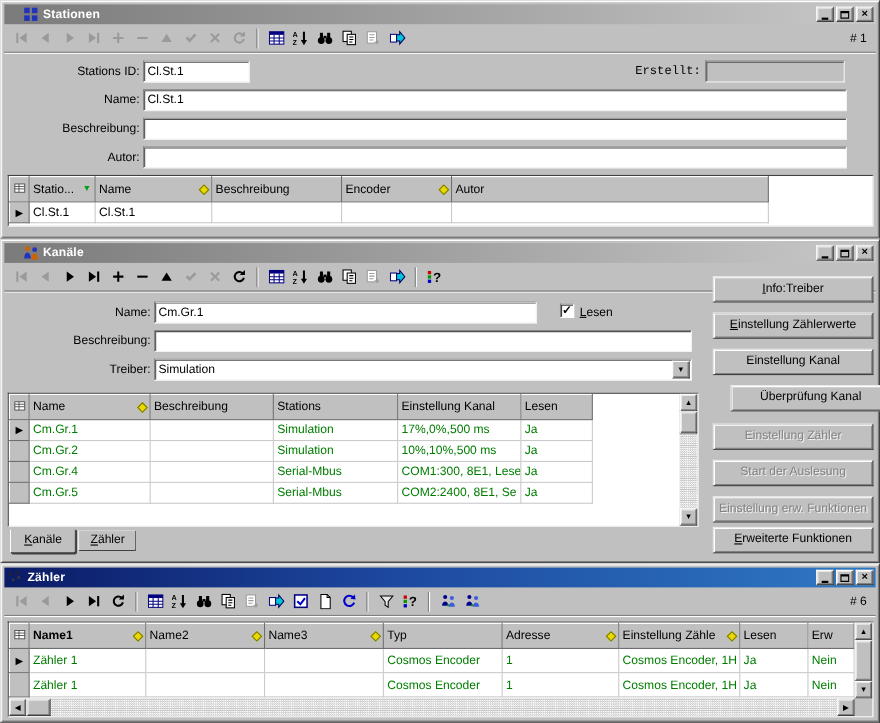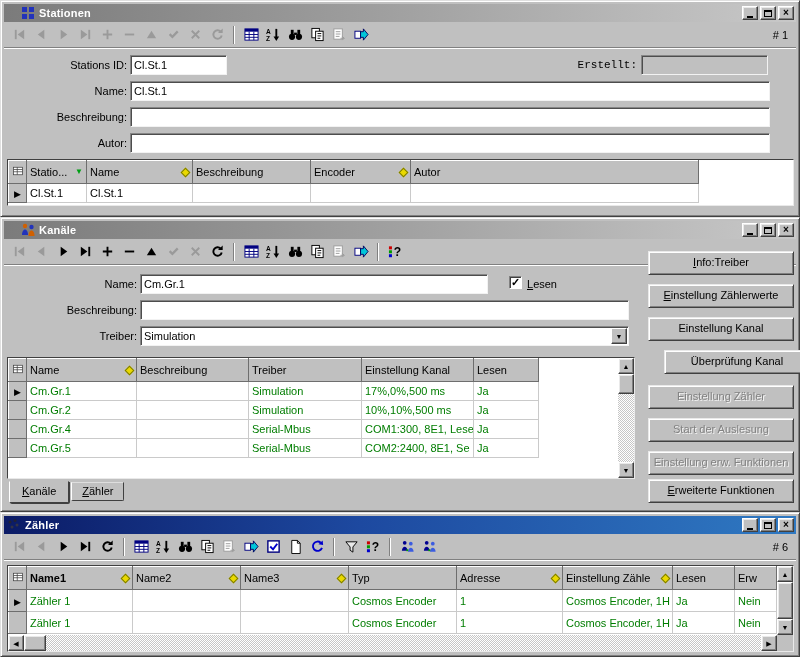--- a/index.html
+++ b/index.html
@@ -504,21 +504,21 @@
                 <span class="dmd"></span>
               </div>
             </th>
         <th>
               <div class="hwrap">
                 <span>Beschreibung</span>
               </div>
             </th>
         <th>
               <div class="hwrap">
-                <span>Treiber</span>
+                <span>Stations</span>
               </div>
             </th>
         <th>
               <div class="hwrap">
                 <span>Einstellung Kanal</span>
               </div>
             </th>
         <th>
               <div class="hwrap">
                 <span>Lesen</span>

